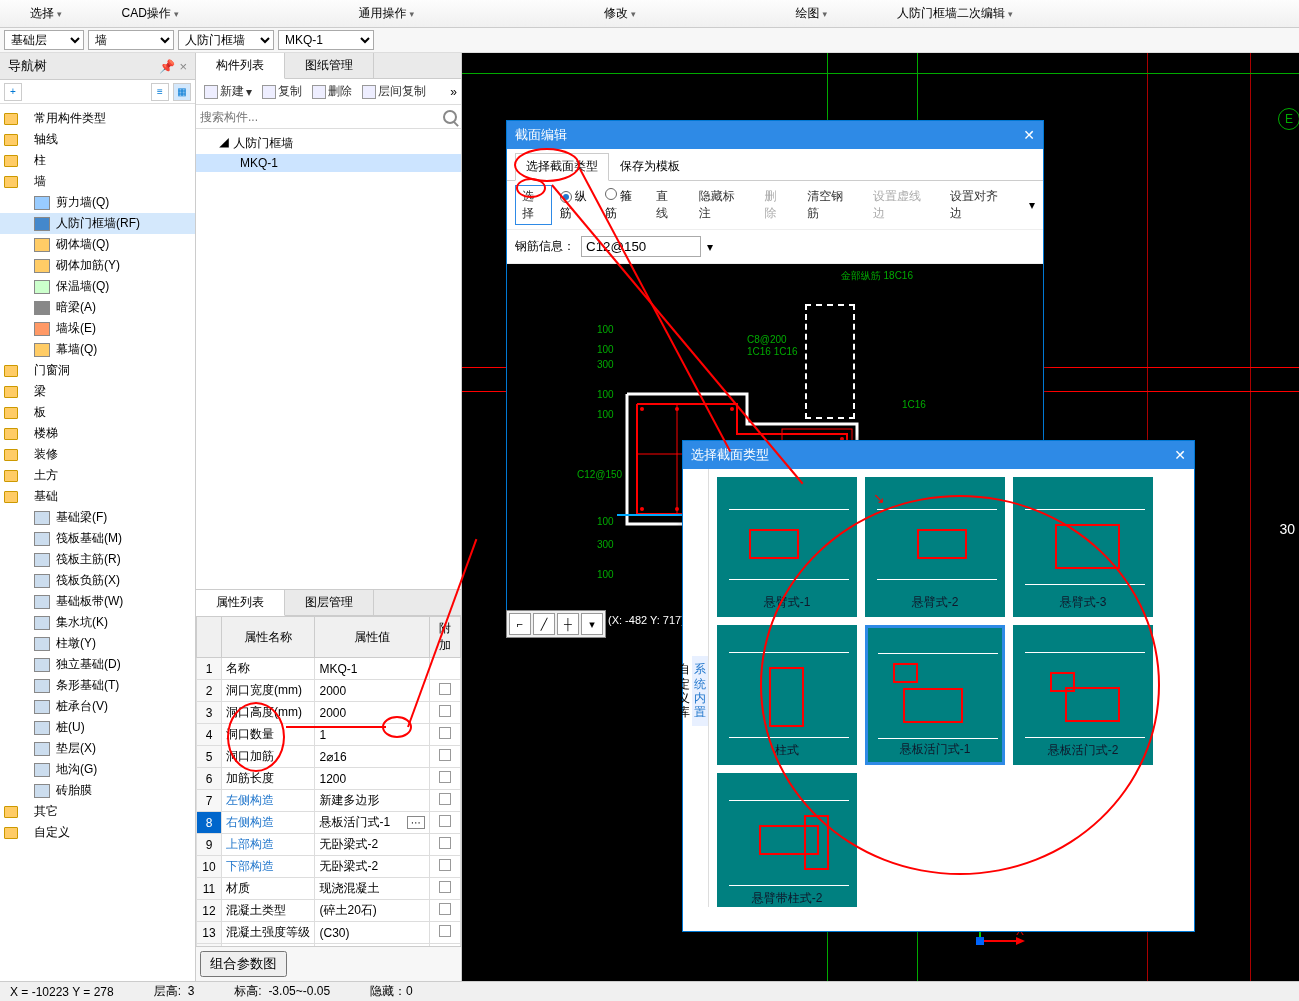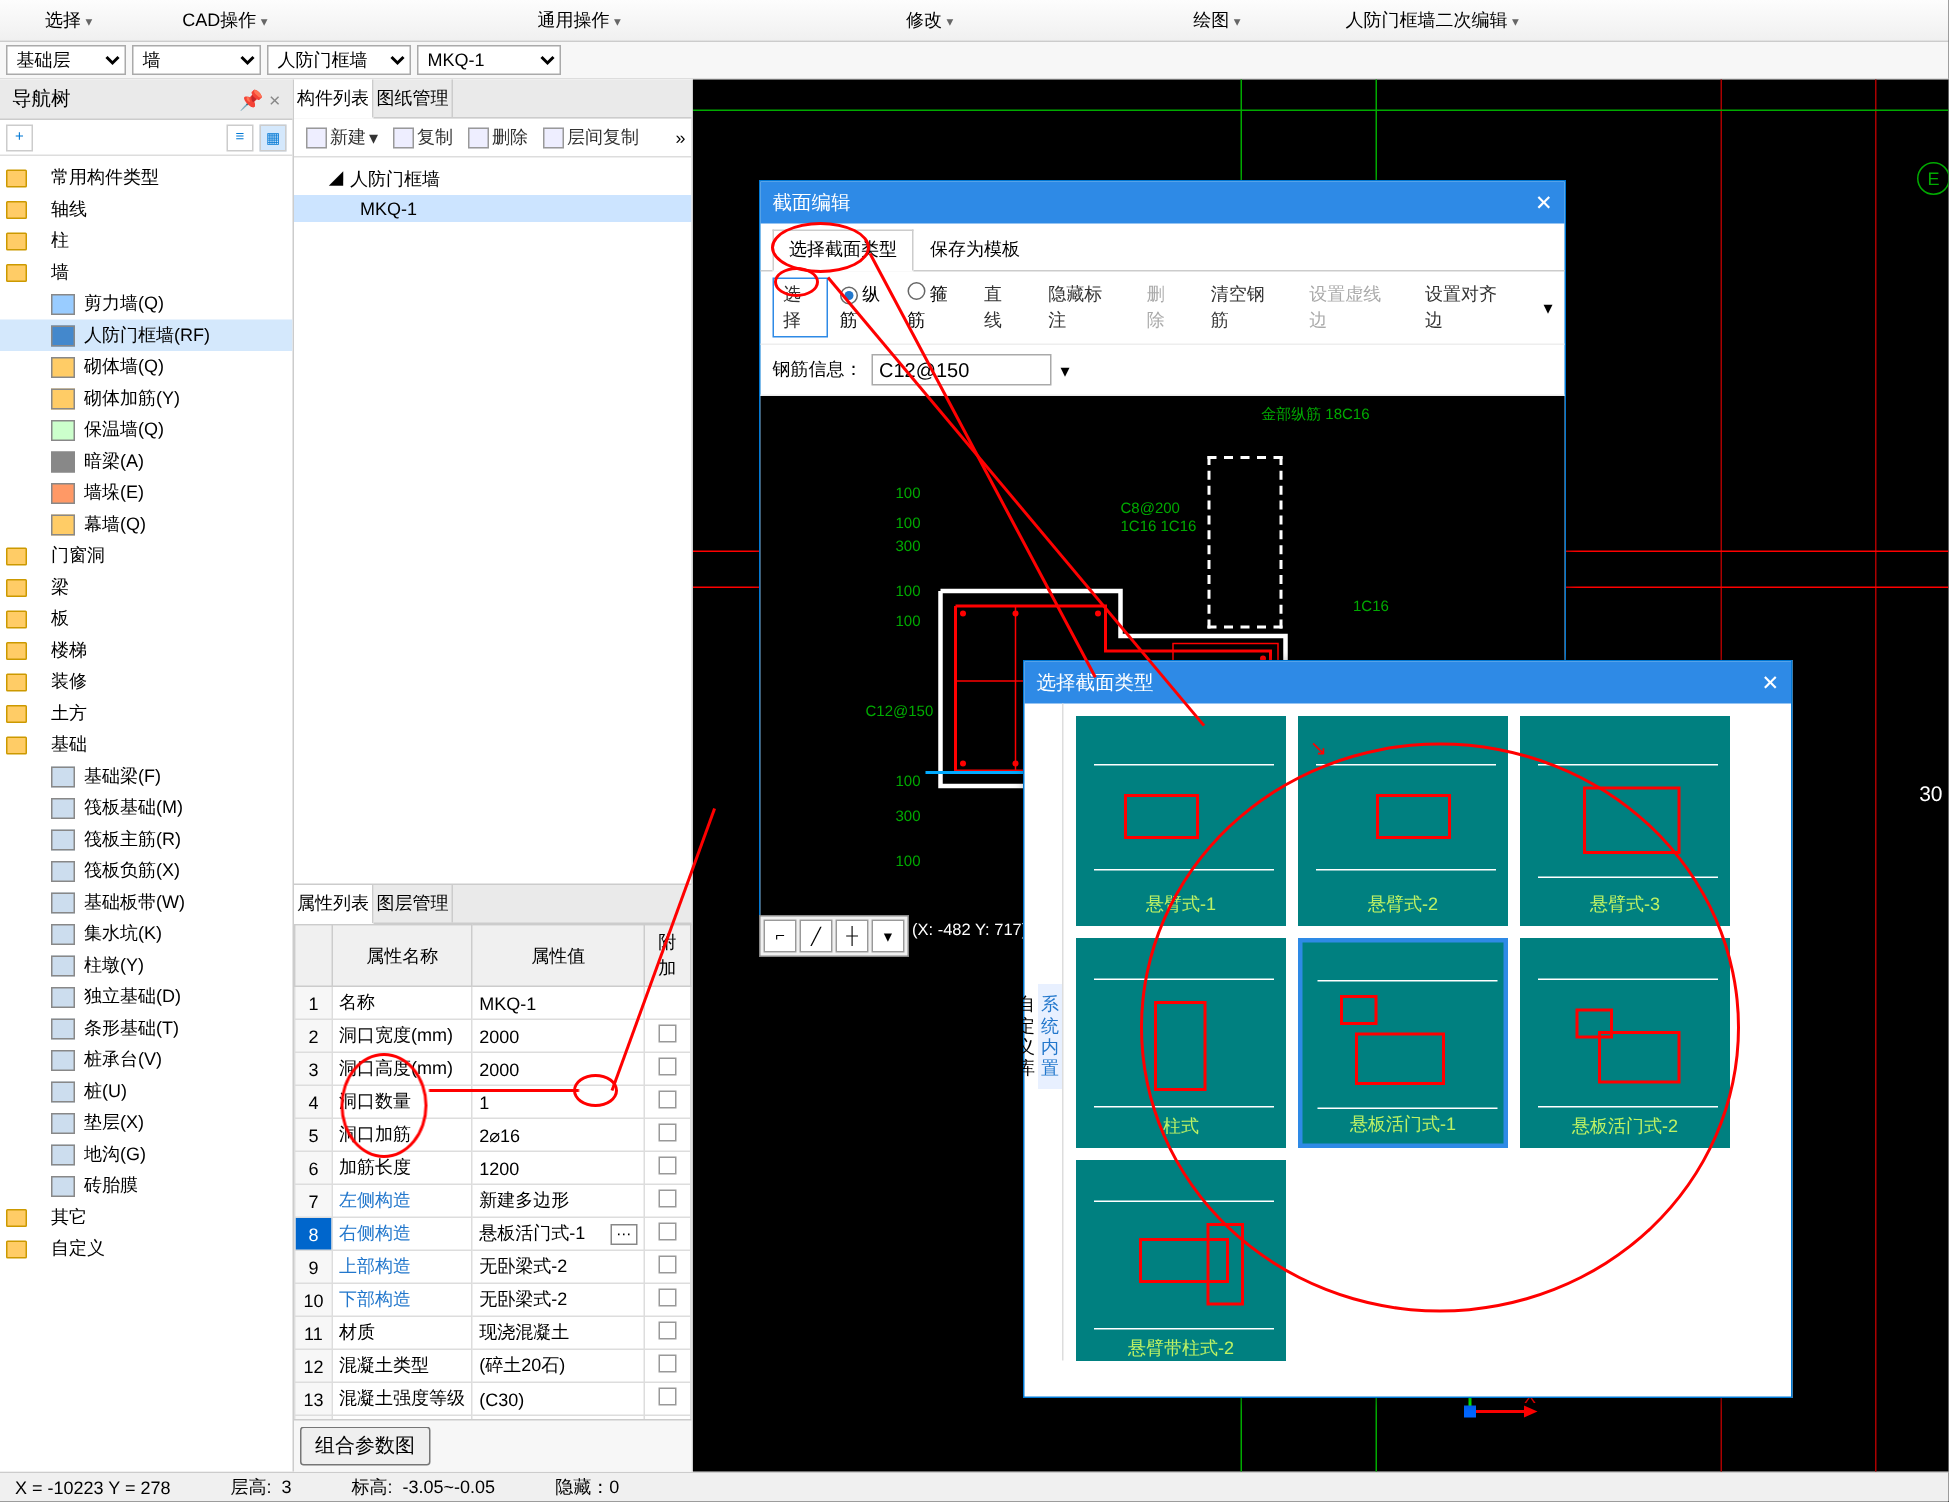--- a/index.html
+++ b/index.html
@@ -16,21 +16,21 @@
 .icon-btn{width:18px;height:18px;border:1px solid #ccc;background:#fff;display:inline-flex;align-items:center;justify-content:center;cursor:pointer;font-size:10px;color:#0078d4}
 .tree{flex:1;overflow:auto;padding:4px 0}
 .tree-cat{padding:2px 4px 2px 14px;cursor:pointer;display:flex;align-items:center;gap:16px}
 .tree-cat.top{padding-left:4px}
 .folder-icon{width:14px;height:12px;background:#fc6;border:1px solid #c90;border-radius:1px;display:inline-block}
 .tree-item{padding:2px 4px 2px 34px;cursor:pointer;display:flex;align-items:center;gap:6px}
 .tree-item.selected{background:#d4e8fc}
 .tree-item .ico{width:16px;height:14px;display:inline-block;border:1px solid #888;background:#fff}
 .comp-panel{width:266px;background:#fff;border-right:1px solid #ccc;display:flex;flex-direction:column}
 .tabs{display:flex;background:#eaeaea;border-bottom:1px solid #ccc}
-.tab{padding:4px 2px;cursor:pointer;border-right:1px solid #ccc;font-size:12px}
+.tab{padding:4px 20px;cursor:pointer;border-right:1px solid #ccc;font-size:12px}
 .tab.active{background:#fff;border-bottom:1px solid #fff;margin-bottom:-1px}
 .comp-tools{height:26px;border-bottom:1px solid #ddd;display:flex;align-items:center;padding:0 4px;gap:2px}
 .tool-btn{padding:2px 4px;cursor:pointer;display:flex;align-items:center;gap:2px;font-size:12px;color:#333}
 .tool-btn .ti{width:14px;height:14px;display:inline-block;border:1px solid #999;background:#eef}
 .search{height:24px;border-bottom:1px solid #ddd;display:flex;align-items:center;padding:0 4px}
 .search input{flex:1;border:none;outline:none;font-size:12px;color:#999}
 .search .mag{width:14px;height:14px;border:2px solid #888;border-radius:50%;position:relative}
 .search .mag::after{content:"";position:absolute;width:6px;height:2px;background:#888;transform:rotate(45deg);bottom:-3px;right:-4px}
 .comp-tree{flex:1;padding:4px 0;overflow:auto}
 .comp-tree .node{padding:2px 8px 2px 22px;cursor:pointer}
@@ -67,21 +67,21 @@
 .dialog1-canvas{background:#000;height:398px;position:relative}
 .dialog2{position:absolute;left:682px;top:440px;width:513px;height:492px;background:#fff;border:1px solid #0078d4;box-shadow:2px 2px 8px rgba(0,0,0,.4);z-index:20}
 .d2-body{display:flex;height:calc(100% - 52px)}
 .d2-tools{padding:4px 8px;display:flex;gap:8px;border-bottom:1px solid #ddd}
 .d2-side{width:26px;border-right:1px solid #ddd;display:flex;flex-direction:column;align-items:center;padding-top:6px;font-size:12px;writing-mode:vertical-rl;gap:0}
 .d2-side .st{padding:6px 2px;cursor:pointer;writing-mode:horizontal-tb;text-align:center;line-height:1.2}
 .d2-side .st.act{background:#e8f0ff;color:#2277cc}
 .d2-grid{flex:1;background:#fff;padding:8px;display:flex;flex-wrap:wrap;gap:8px;align-content:flex-start;overflow:auto}
 .d2-card{width:140px;height:140px;background:#008080;border:2px solid transparent;position:relative;cursor:pointer}
 .d2-card.sel{border:3px solid #2e8ae6}
-.d2-card .d2-label{position:absolute;bottom:4px;left:0;right:0;text-align:center;color:#bef264;font-size:12px}
+.d2-card .d2-label{position:absolute;bottom:4px;left:0;right:0;text-align:center;color:#0f172a;font-size:12px}
 .d2-shape{position:absolute;border:2px solid red}
 .d2-line{position:absolute;background:#fff}
 .statusbar{height:20px;background:#f0f0f0;border-top:1px solid #ccc;display:flex;align-items:center;padding:0 10px;font-size:12px;gap:40px}
 .annot{position:absolute;border:2px solid red;border-radius:50%;pointer-events:none;z-index:30}
 .annot-line{position:absolute;height:2px;background:red;transform-origin:left center;z-index:29;pointer-events:none}
 .grid-line-v{position:absolute;width:1px;background:#0a0;top:0;bottom:0}
 .grid-line-h{position:absolute;height:1px;background:#0a0;left:0;right:0}
 .grid-line-r{position:absolute;width:1px;background:#a00;top:0;bottom:0}
 .grid-line-rh{position:absolute;height:1px;background:red;left:0;right:0}
 .coord{position:absolute;left:508px;top:838px;z-index:5}
@@ -284,20 +284,24 @@
       <span class="tool-btn">
           <span class="ti"></span>
           <span>删除</span>
         </span>
       <span class="tool-btn">
           <span class="ti"></span>
           <span>层间复制</span>
         </span>
       <span style="flex:1"></span>
         <span>»</span>
+    </div>
+    <div class="search">
+      <input placeholder="搜索构件..." style="">
+      <span class="mag"></span>
     </div>
     <div class="comp-tree">
       <div class="node">◢ <span>人防门框墙</span></div>
       <div class="leaf sel">MKQ-1</div>
     </div>
 
     <div class="prop-panel">
       <div class="tabs">
         <div class="tab active">属性列表</div>
         <div class="tab">图层管理</div>

